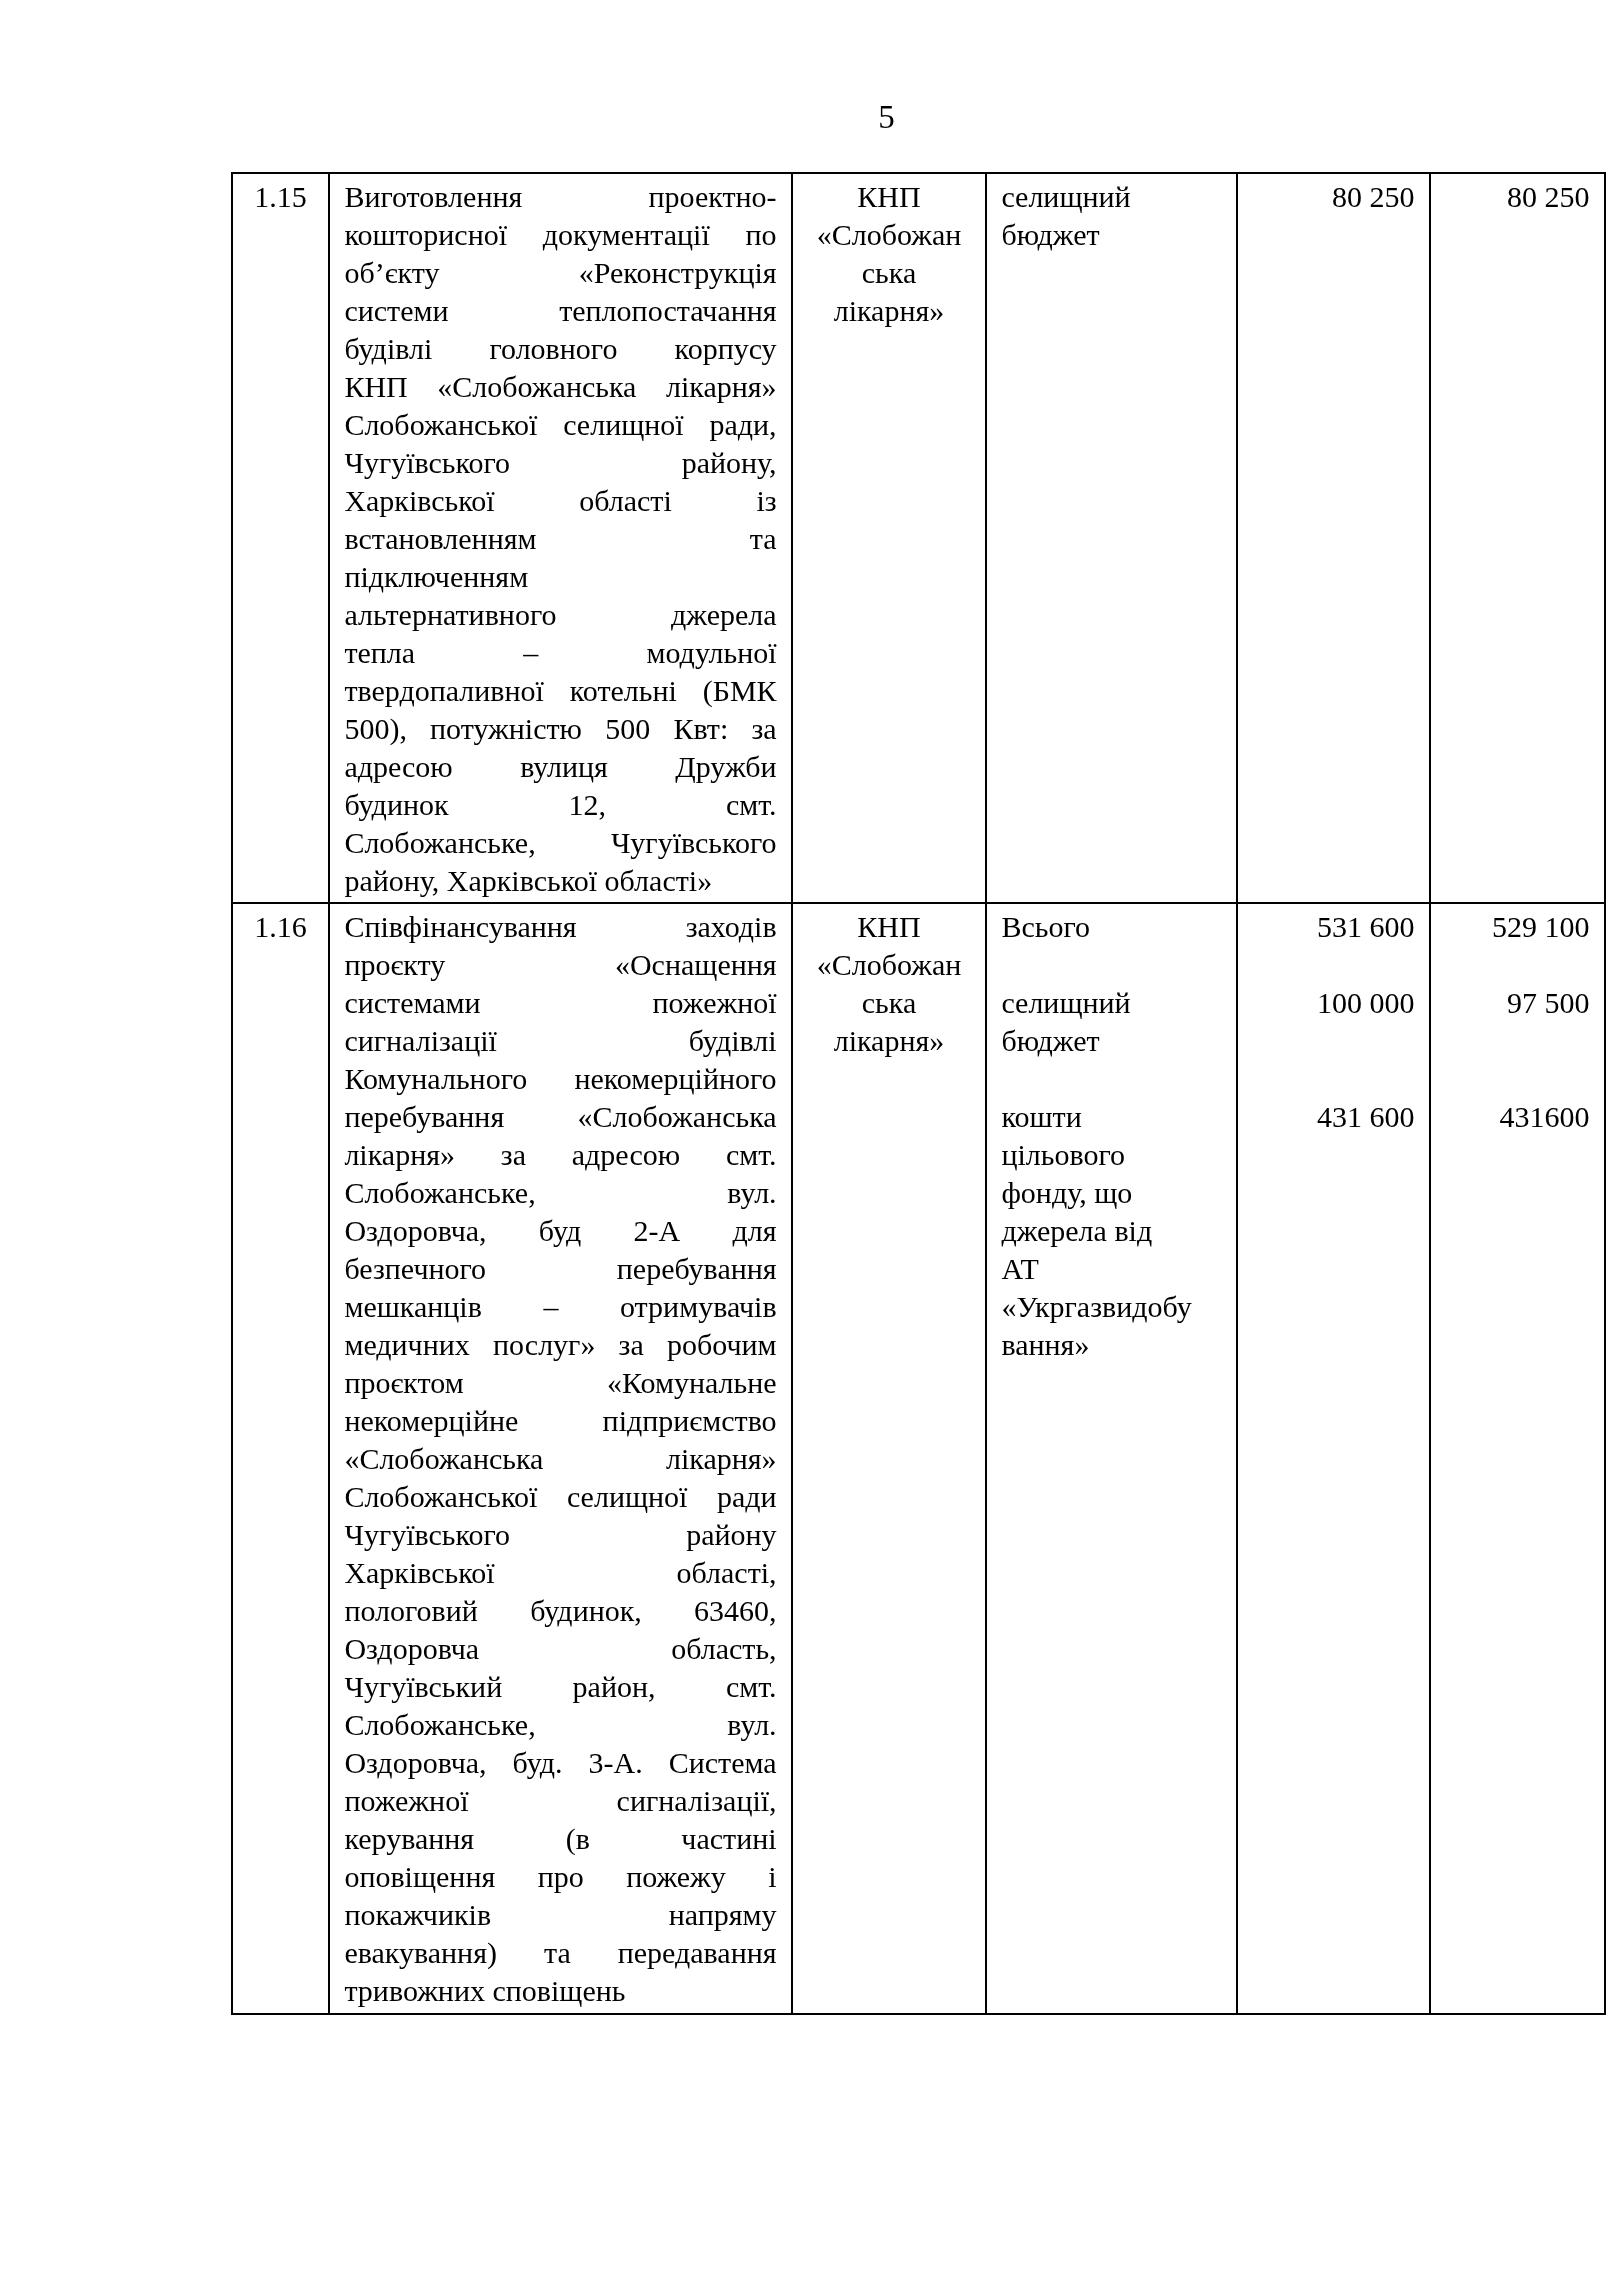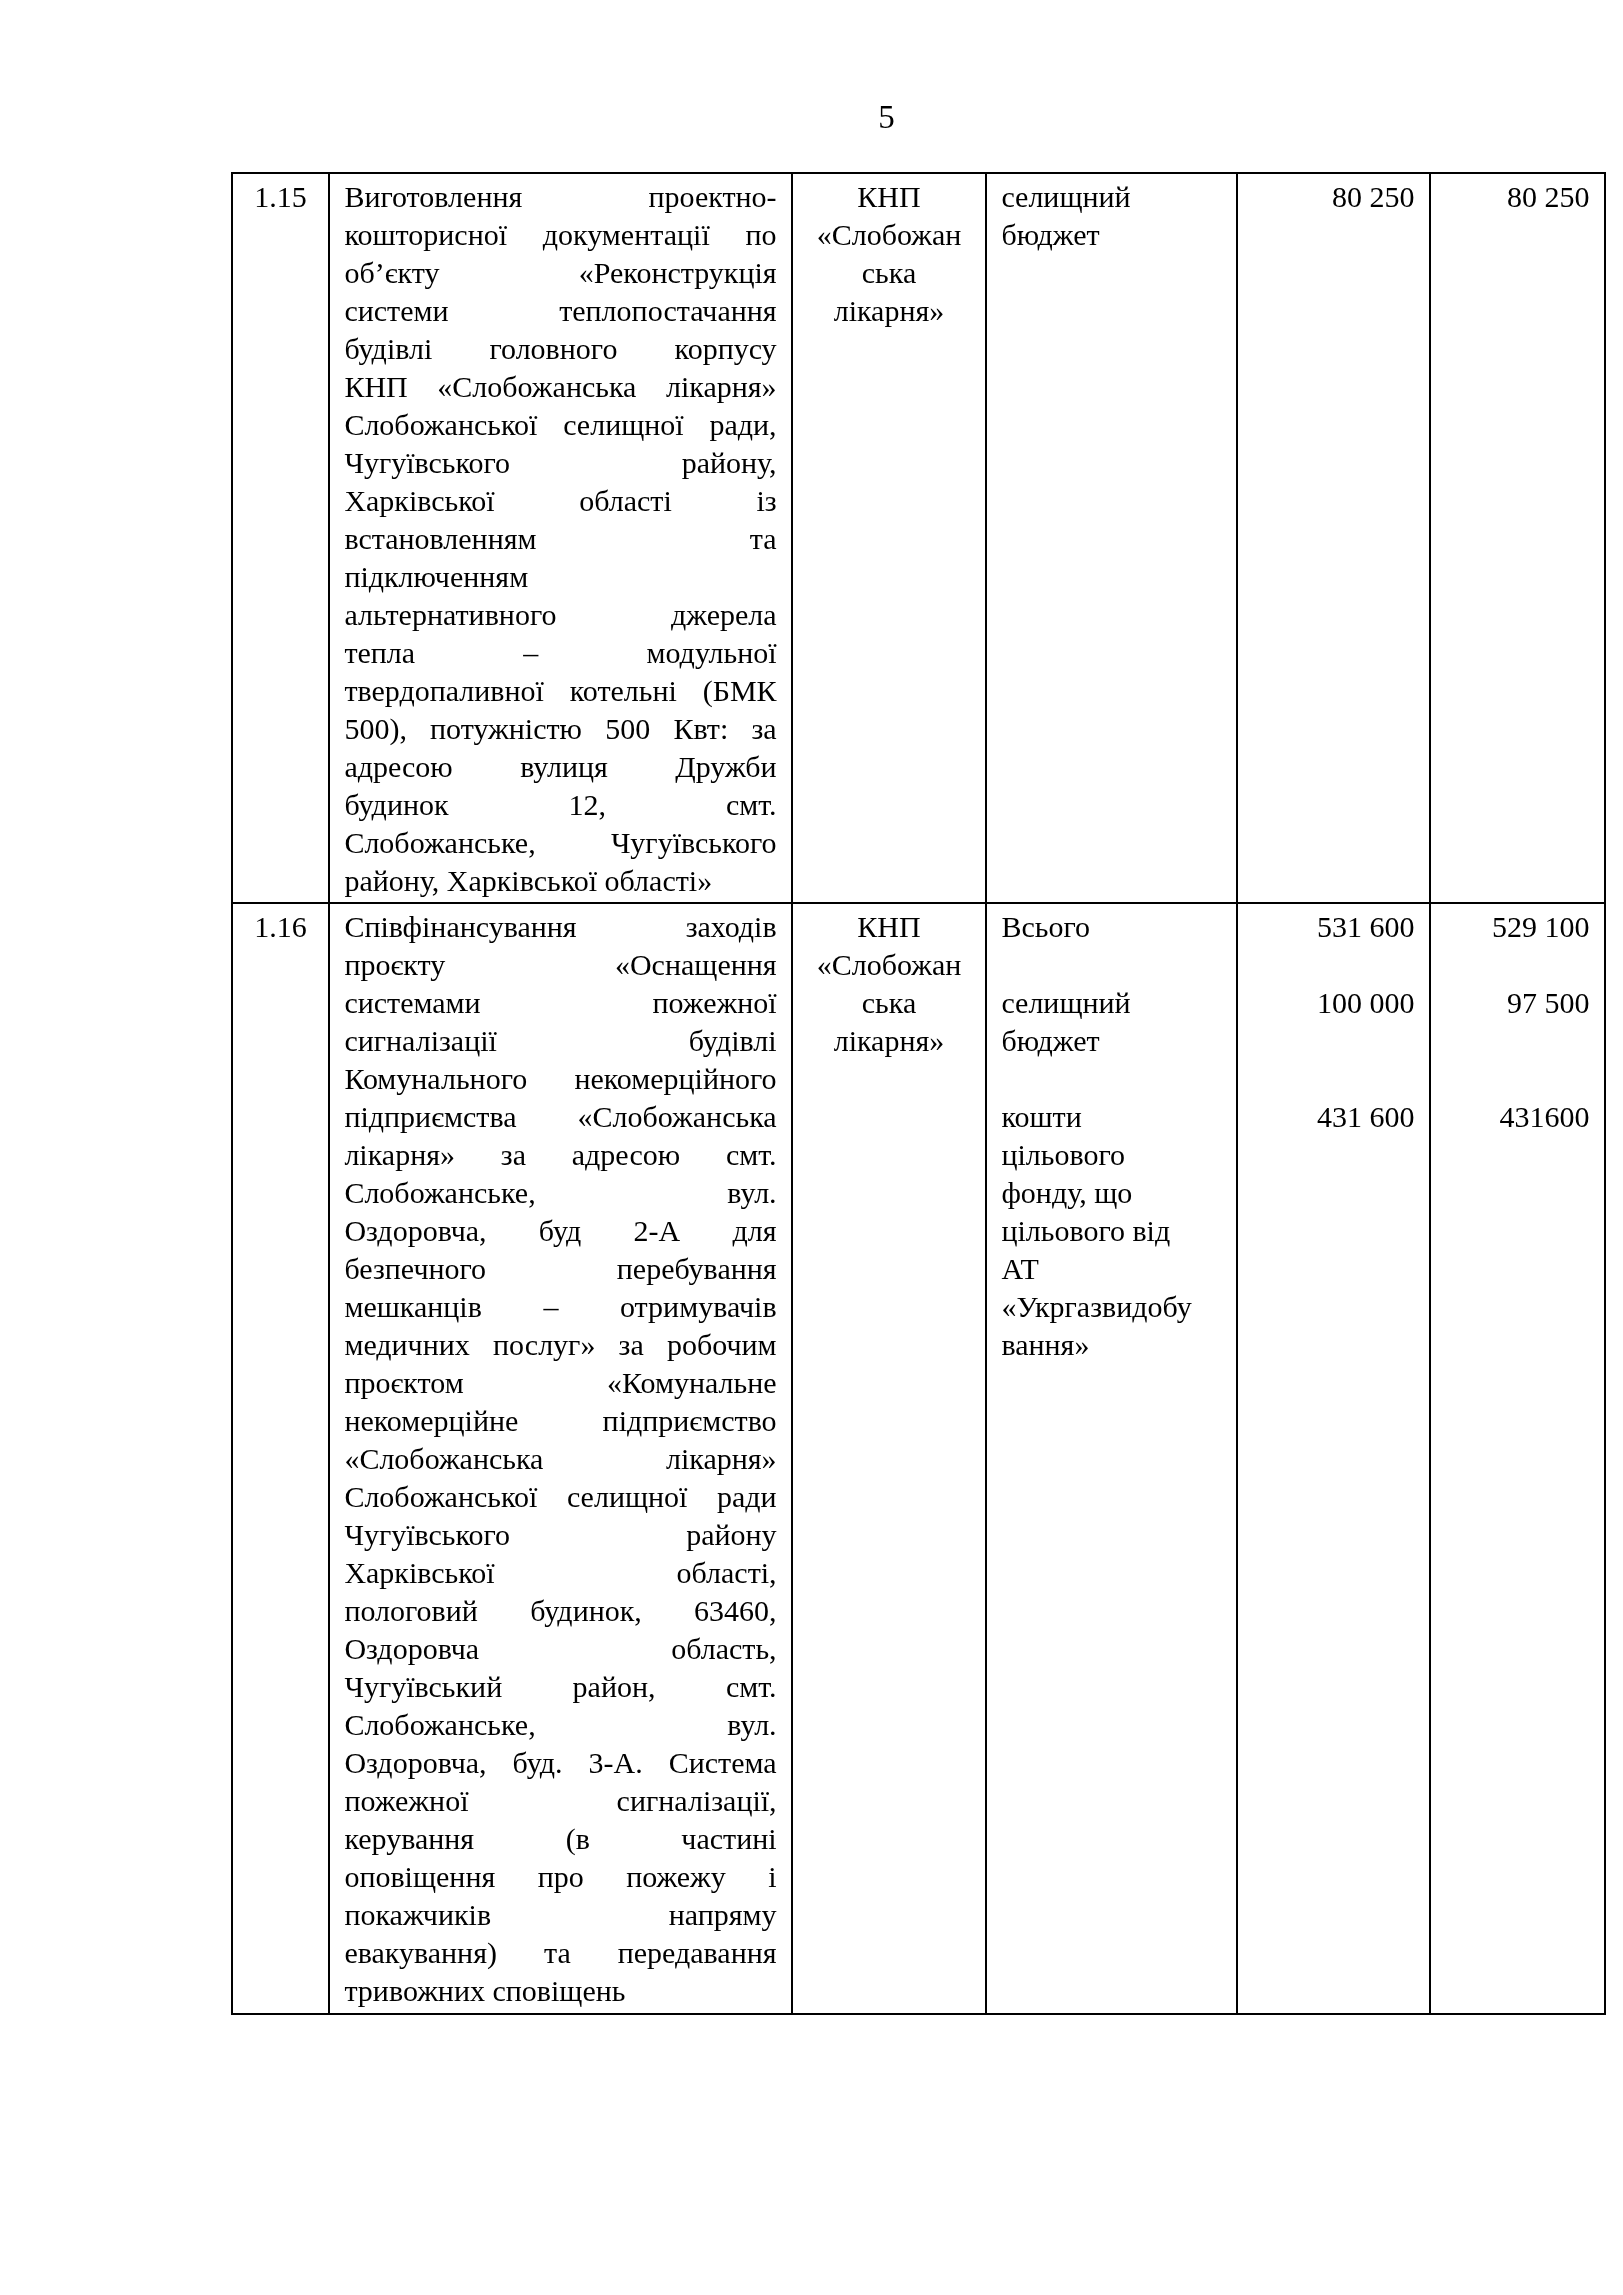--- a/index.html
+++ b/index.html
@@ -99,21 +99,21 @@
     </tr>
 
     <tr style="height:1092px;">
       <td class="num">1.16</td>
       <td class="desc">
         <span class="desc-line">Співфінансування заходів</span>
         <span class="desc-line">проєкту «Оснащення</span>
         <span class="desc-line">системами пожежної</span>
         <span class="desc-line">сигналізації будівлі</span>
         <span class="desc-line">Комунального некомерційного</span>
-        <span class="desc-line">підприємства «Слобожанська</span>
+        <span class="desc-line">перебування «Слобожанська</span>
         <span class="desc-line">лікарня» за адресою смт.</span>
         <span class="desc-line">Слобожанське, вул.</span>
         <span class="desc-line">Оздоровча, буд 2-А для</span>
         <span class="desc-line">безпечного перебування</span>
         <span class="desc-line">мешканців – отримувачів</span>
         <span class="desc-line">медичних послуг» за робочим</span>
         <span class="desc-line">проєктом «Комунальне</span>
         <span class="desc-line">некомерційне підприємство</span>
         <span class="desc-line">«Слобожанська лікарня»</span>
         <span class="desc-line">Слобожанської селищної ради</span>
@@ -139,21 +139,21 @@
       </td>
       <td class="src">
         <span class="block">Всього</span>
         <span class="block gap-1"></span>
         <span class="block">селищний</span>
         <span class="block">бюджет</span>
         <span class="block gap-1"></span>
         <span class="block">кошти</span>
         <span class="block">цільового</span>
         <span class="block">фонду, що</span>
-        <span class="block">цільового від</span>
+        <span class="block">джерела від</span>
         <span class="block">АТ</span>
         <span class="block">«Укргазвидобу</span>
         <span class="block">вання»</span>
       </td>
       <td class="amt">
         <span class="block">531 600</span>
         <span class="block gap-1"></span>
         <span class="block">100 000</span>
         <span class="block gap-1"></span>
         <span class="block gap-1"></span>

